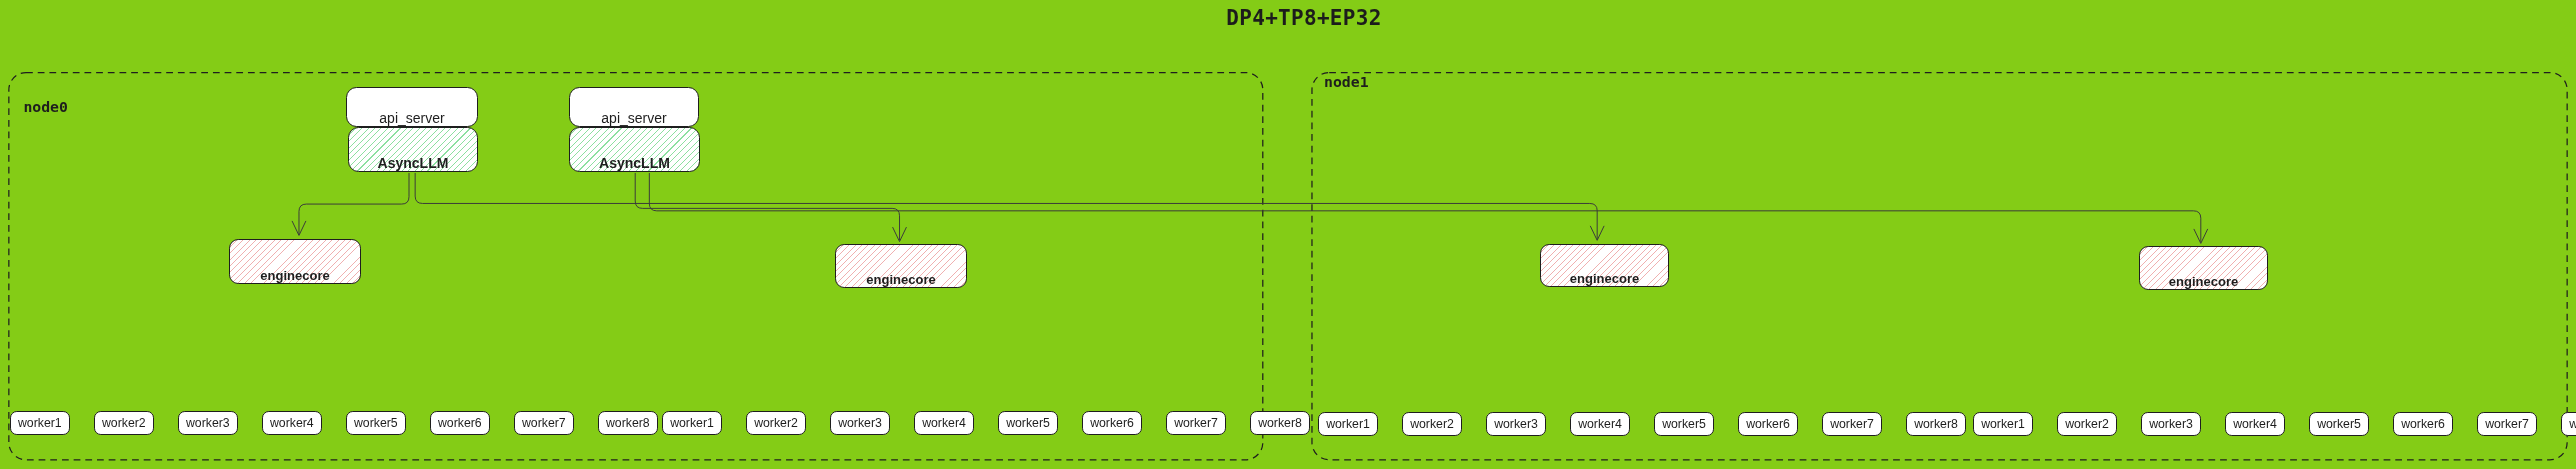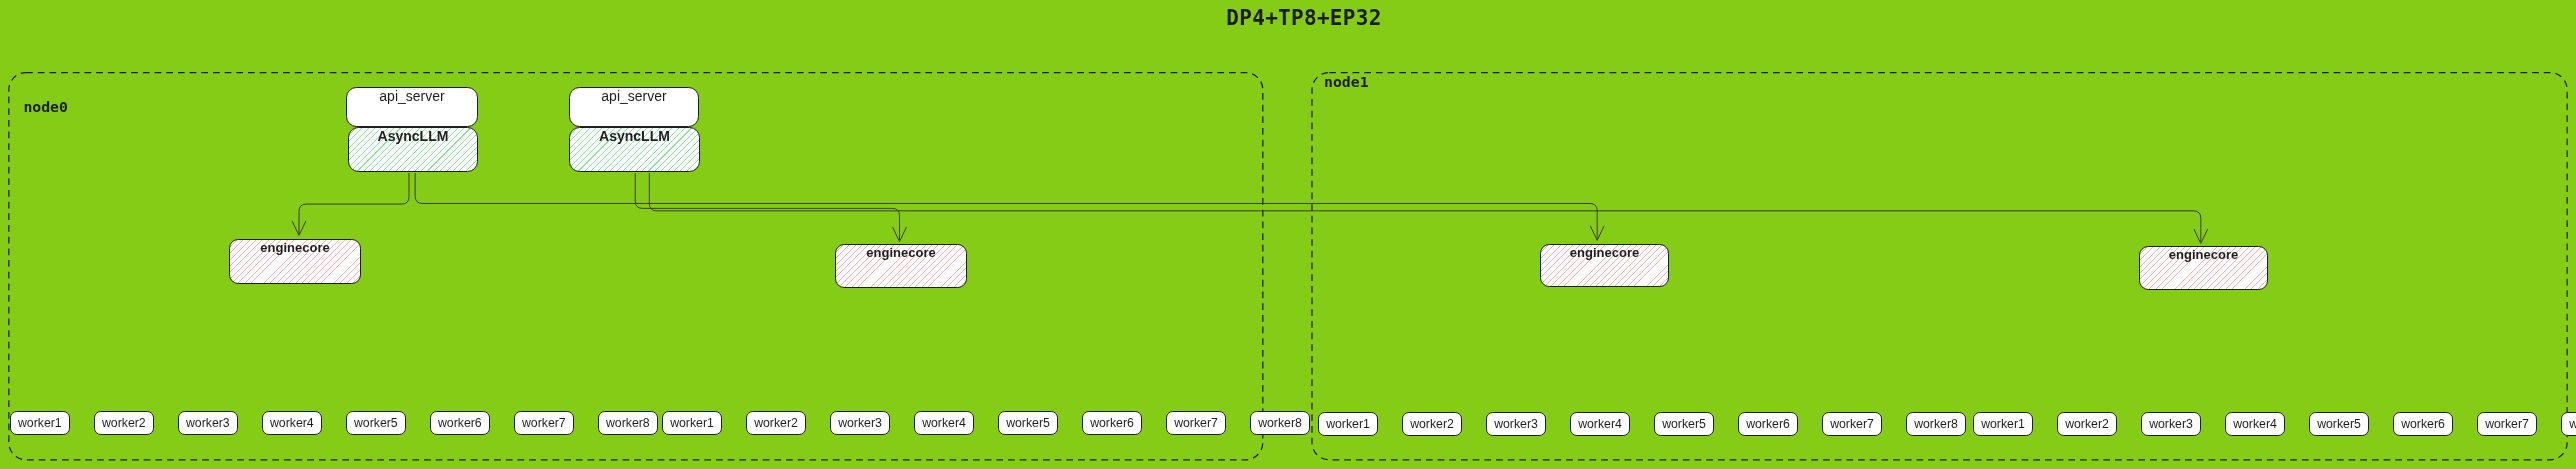--- a/index.html
+++ b/index.html
@@ -26,21 +26,21 @@
     font-family:"DejaVu Sans Mono", monospace;
     font-weight:600;
     font-size:14.8px;
     color:#1e1e1e;
   }
   .wires{position:absolute;left:0;top:0;pointer-events:none;}
   .box{
     position:absolute;box-sizing:border-box;
     border:1.5px solid #1e1e1e;
     background:#ffffff;
-    display:flex;align-items:flex-start;justify-content:center;
+    display:flex;align-items:flex-end;justify-content:center;
     color:#1e1e1e;
   }
   .big{border-radius:10.5px;font-size:14px;}
   .engine{border-radius:9.2px;font-size:13px;}
   .hatch-green{
     background-image:repeating-linear-gradient(135deg,
       #8ce0a0 0, #8ce0a0 0.8px, transparent 0.8px, transparent 4.5px);
     font-weight:bold;
   }
   .hatch-red{

